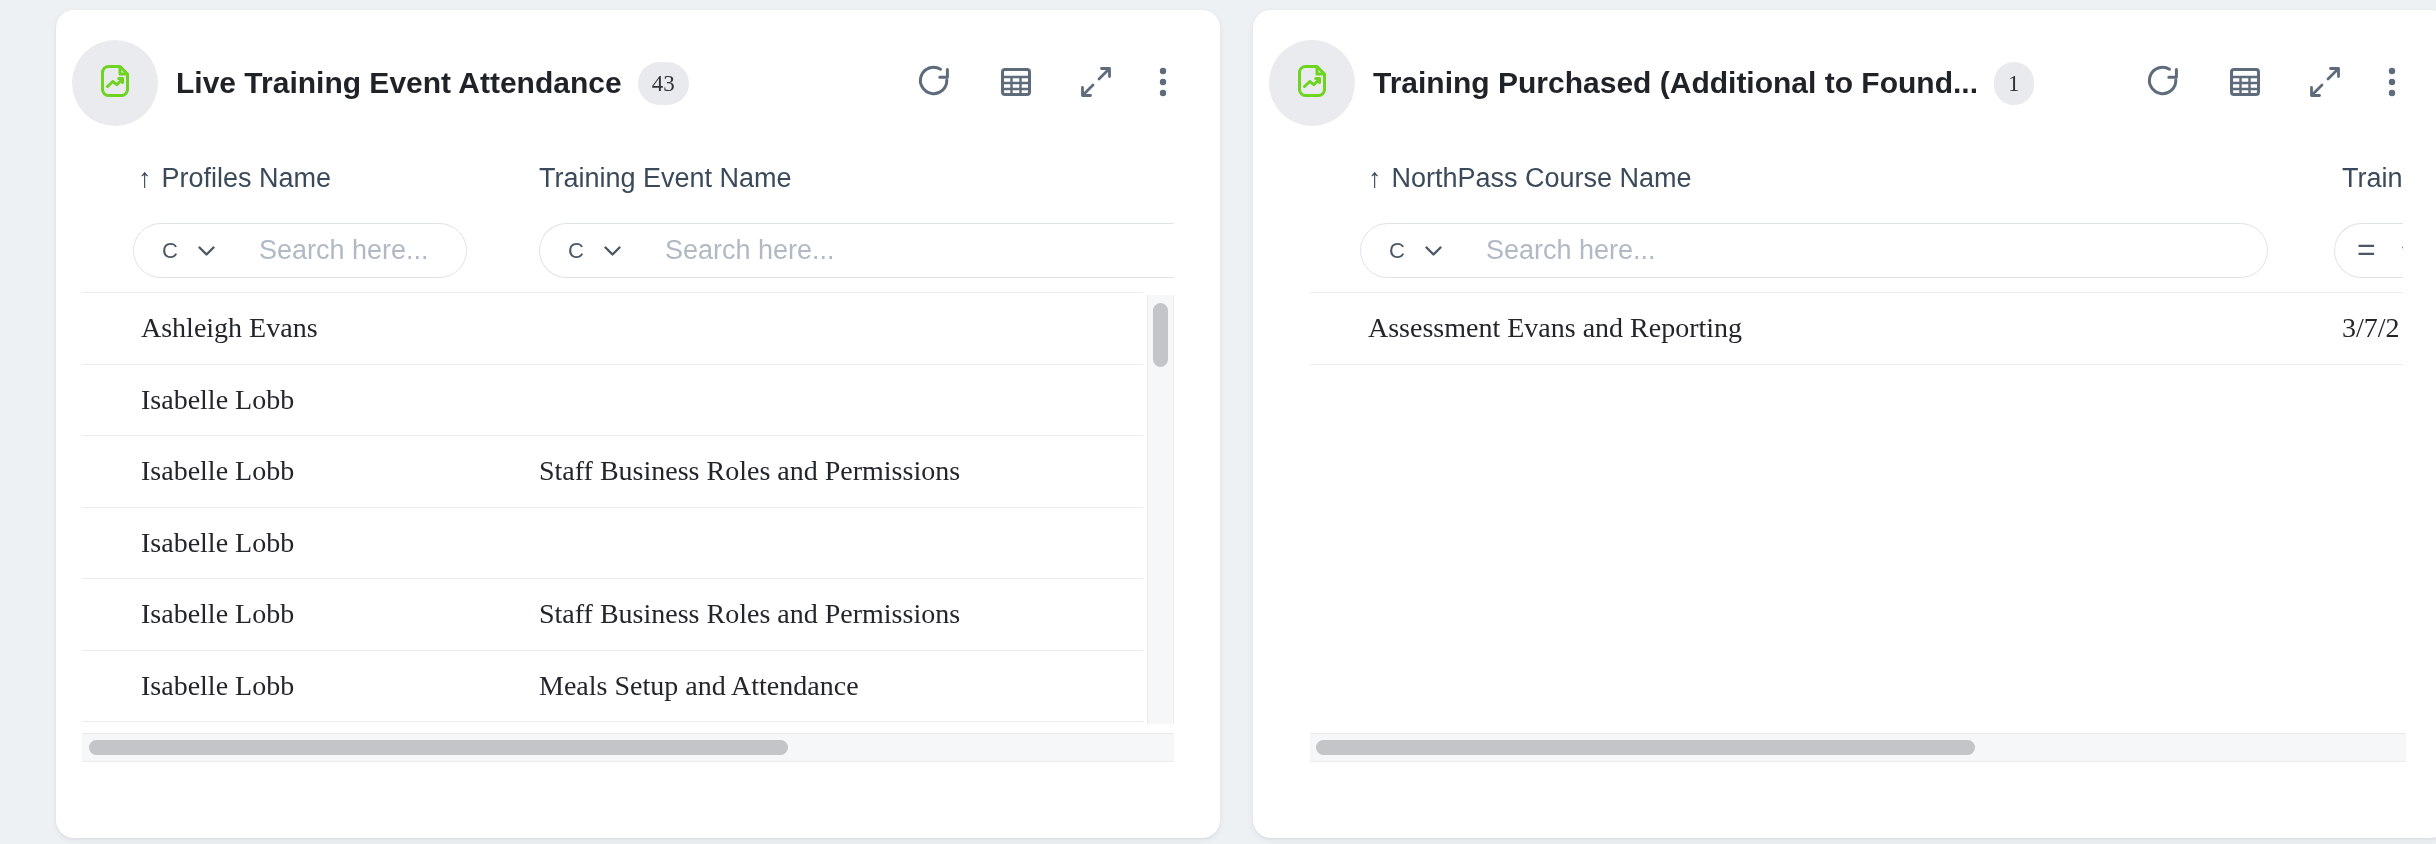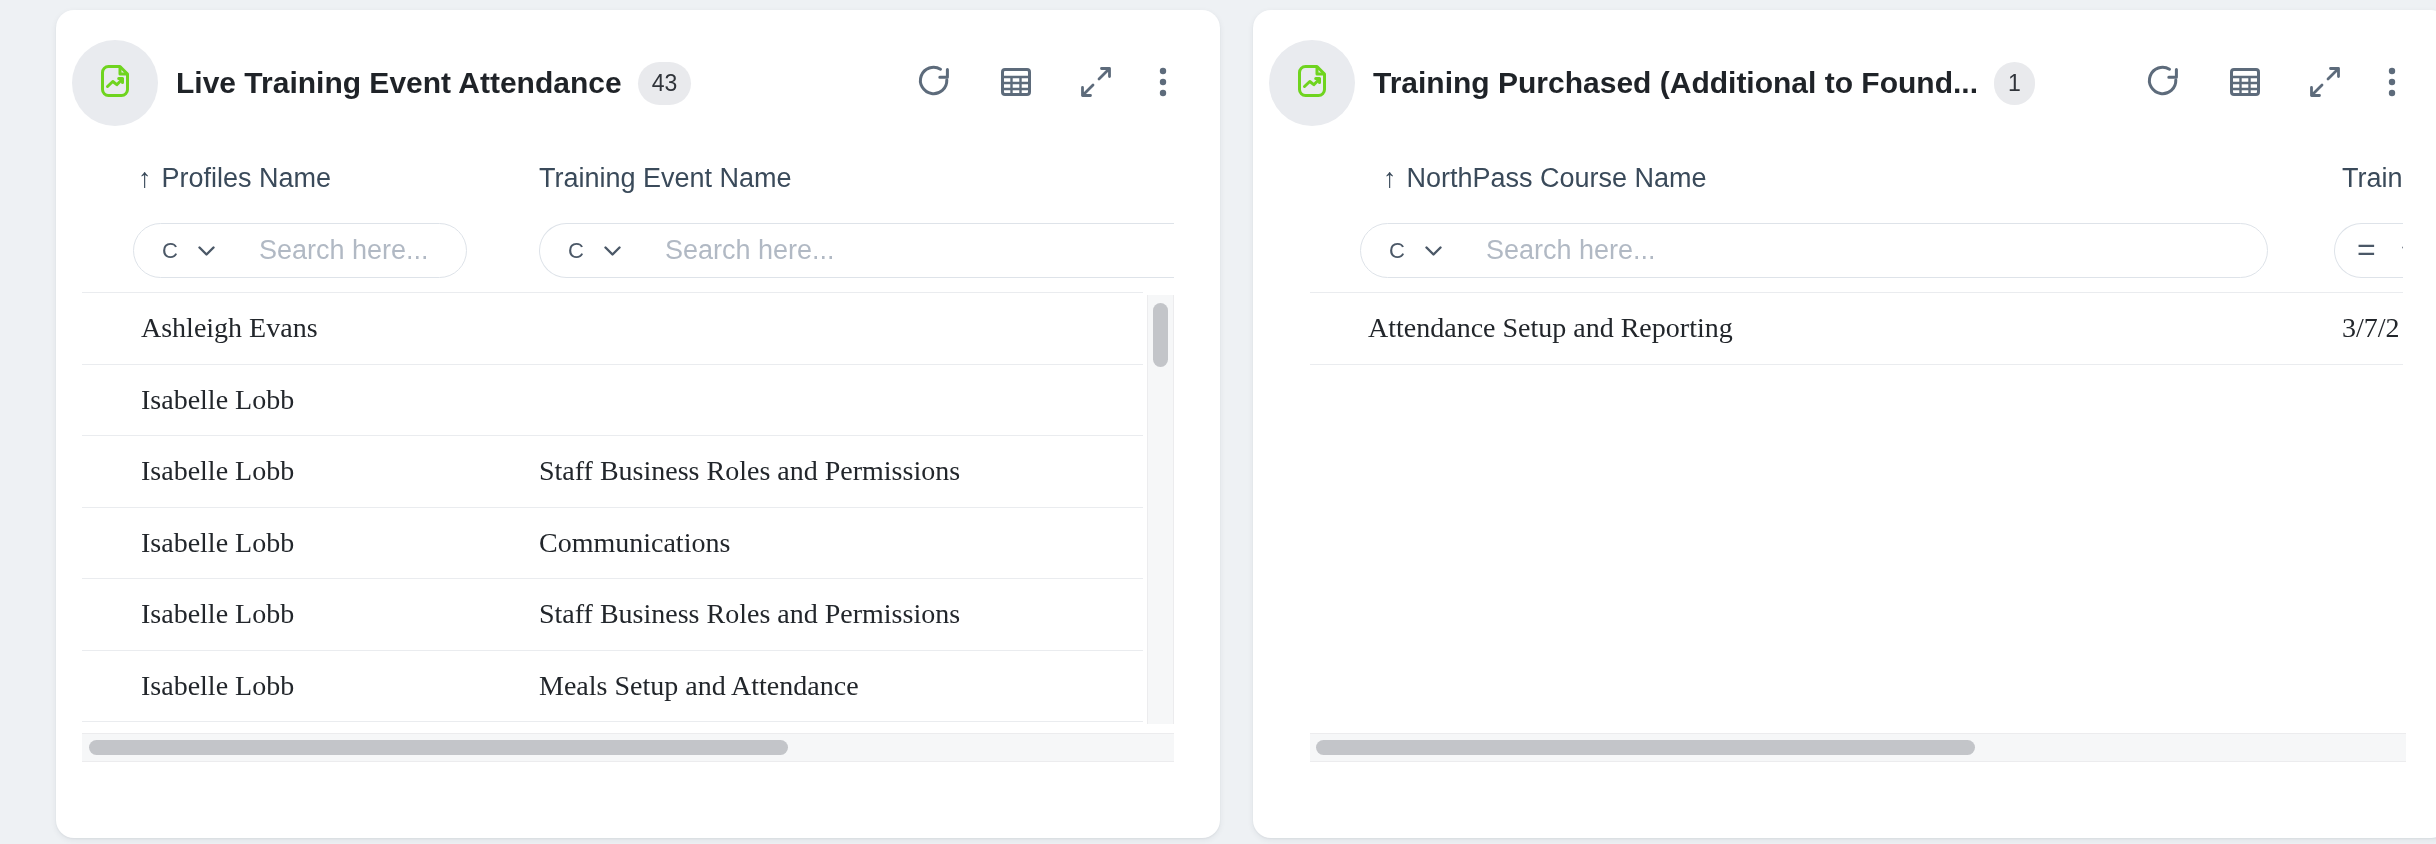--- a/index.html
+++ b/index.html
@@ -28,20 +28,21 @@
     display:flex;align-items:center;justify-content:center;flex:0 0 auto;
   }
   .widget-title{
     margin-left:18px;font-size:30px;font-weight:700;color:#1f2328;
     white-space:nowrap;overflow:hidden;max-width:680px;flex:0 1 auto;
   }
   .count-badge{
     margin-left:16px;background:#e9eaed;color:#30343a;
     font-size:23px;line-height:1;padding:10px 14px;border-radius:22px;
     flex:0 0 auto;
+    font-family:Liberation Serif, serif;
   }
   .actions{margin-left:auto;display:flex;align-items:center;gap:42px;flex:0 0 auto;}
   .action-btn{display:flex;align-items:center;justify-content:center;cursor:pointer;background:none;border:none;padding:0;}
 
   
   .table-zone{position:absolute;top:146px;}
   .card--left .table-zone{left:26px;width:1122px;}
   .card--right .table-zone{left:57px;width:1120px;}
   .grid-viewport{position:absolute;left:0;top:0;overflow:hidden;height:568px;}
   .card--left .grid-viewport{width:1092px;}
@@ -84,21 +85,21 @@
     font-size:28px;color:#22262b;white-space:nowrap;font-family:Liberation Serif, serif;
   }
   .card--left .cell.c1{left:59px;}
   .card--left .cell.c2{left:457px;}
   .card--left .col-head.h1{left:56px;}
   .card--left .col-head.h2{left:457px;}
   .card--left .search-pill.p1{left:51px;width:334px;}
   .card--left .search-pill.p2{left:457px;width:704px;border-top-right-radius:0;border-bottom-right-radius:0;border-right:none;}
   .card--right .cell.c1{left:58px;}
   .card--right .cell.c2{left:1032px;}
-  .card--right .col-head.h1{left:73px;text-align:right;}
+  .card--right .col-head.h1{left:58px;text-align:right;}
   .card--right .col-head.h2{left:1032px;}
   .card--right .search-pill.p1{left:50px;width:908px;}
   .card--right .search-pill.p2{left:1024px;width:300px;border-top-right-radius:0;border-bottom-right-radius:0;border-right:none;}
   .card--right .search-pill.p2 .op-btn{margin-left:22px;}
   .card--right .search-pill.p2 .op-btn svg{margin-left:26px;}
 
   
   .vscroll{
     position:absolute;left:1065px;top:139px;width:27px;height:429px;
     background:#f6f7f8;border-left:1px solid #ececee;border-right:1px solid #ececee;
@@ -207,21 +208,20 @@
         </div>
         <div class="row">
           <span class="cell c1">Isabelle Lobb</span>
         </div>
         <div class="row">
           <span class="cell c1">Isabelle Lobb</span>
           <span class="cell c2">Staff Business Roles and Permissions</span>
         </div>
         <div class="row">
           <span class="cell c1">Isabelle Lobb</span>
-          <span class="cell c2">Communications</span>
         </div>
         <div class="row">
           <span class="cell c1">Isabelle Lobb</span>
           <span class="cell c2">Staff Business Roles and Permissions</span>
         </div>
         <div class="row">
           <span class="cell c1">Isabelle Lobb</span>
           <span class="cell c2">Meals Setup and Attendance</span>
         </div>
       </div>
@@ -306,21 +306,21 @@
           <span class="op-label op-label--eq">=</span>
           <svg width="17" height="10" viewBox="0 0 17 10" fill="none">
               <path d="M1.5 1.5l7 7 7-7" stroke="#4b5867" stroke-width="2.4" stroke-linecap="round" stroke-linejoin="round"></path>
             </svg>
         </button>
 
       </div>
 
       <div class="grid-body">
         <div class="row">
-          <span class="cell c1">Attendance Setup and Reporting</span>
+          <span class="cell c1">Assessment Evans and Reporting</span>
           <span class="cell c2">3/7/2</span>
         </div>
       </div>
     </div>
 
     <div class="hscroll">
       <div class="thumb"></div>
     </div>
   </div>
 </div>

